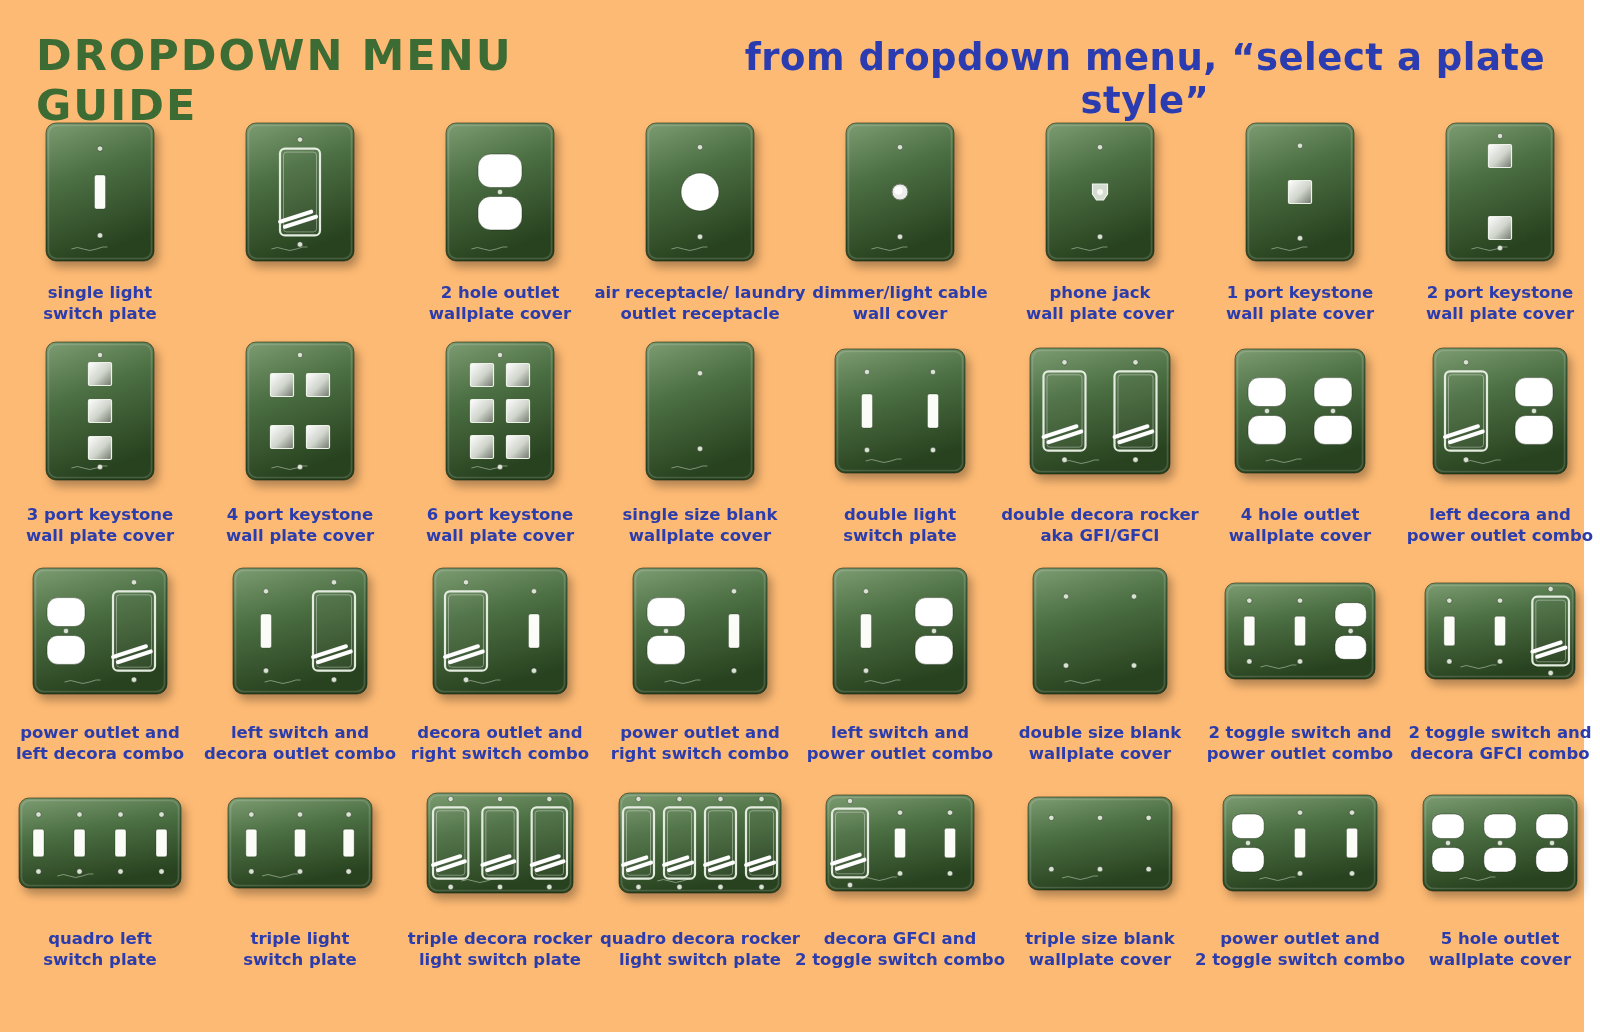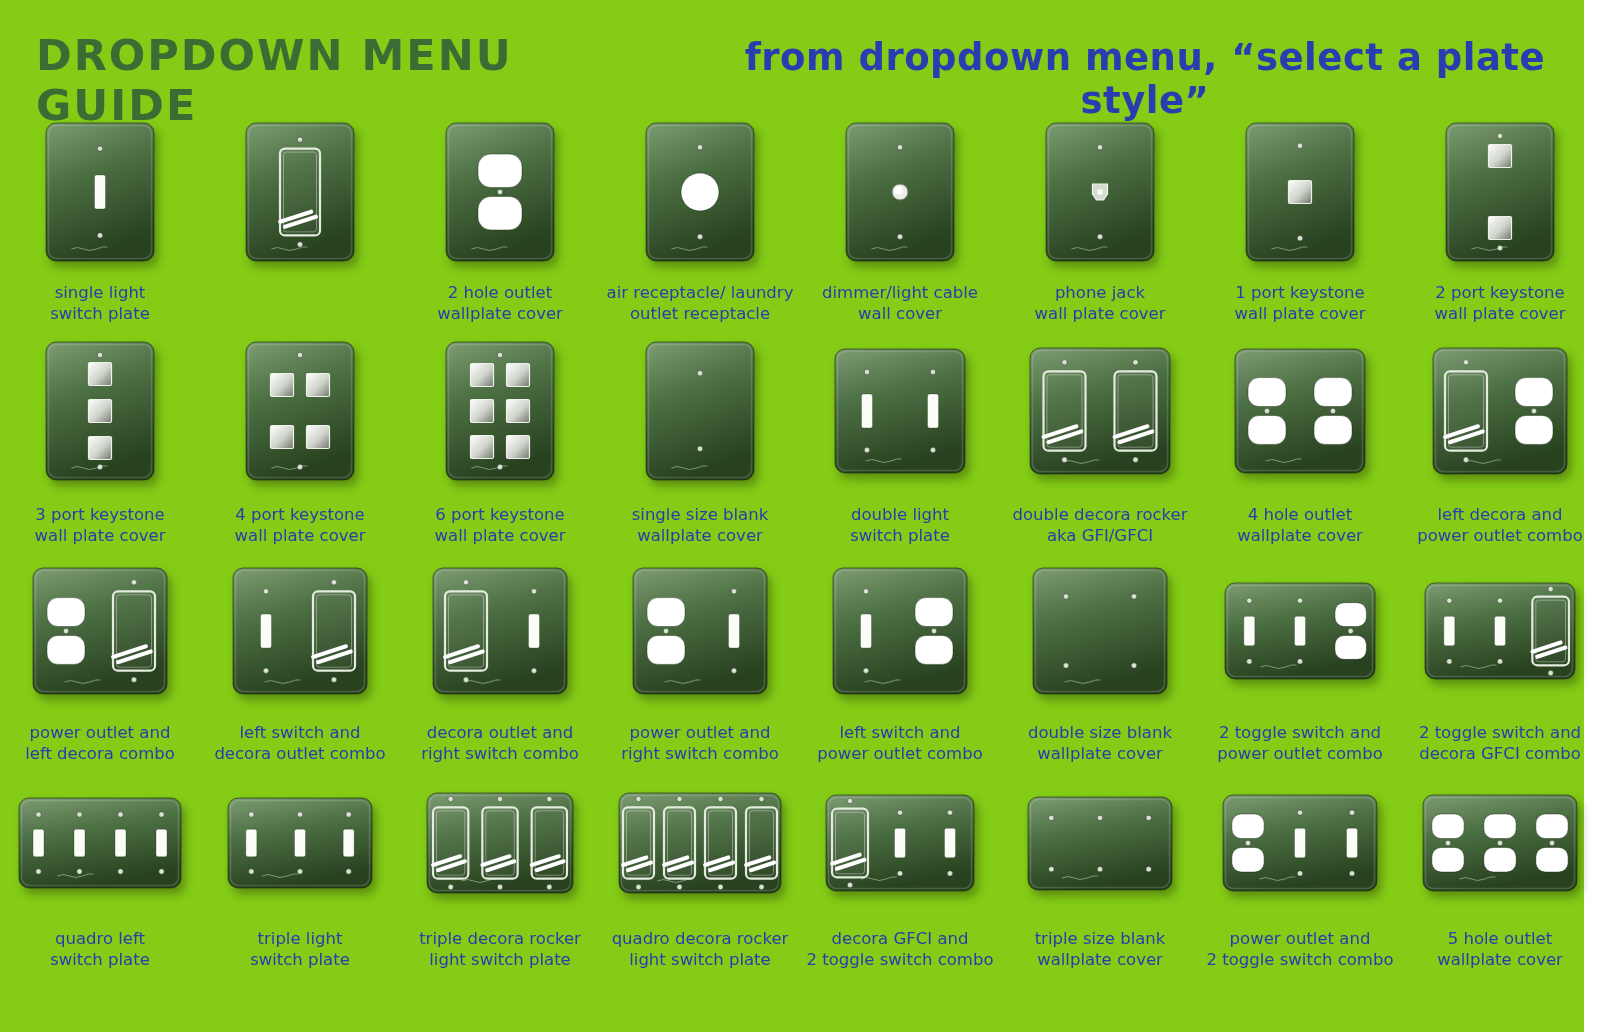--- a/index.html
+++ b/index.html
@@ -1,30 +1,30 @@
 <!DOCTYPE html>
 <html><head>
 <meta charset="utf-8">
 <style>
   html,body{margin:0;padding:0;background:#ffffff;}
   body{width:1600px;height:1032px;overflow:hidden;font-family:"DejaVu Sans",sans-serif;}
-  .page{width:1584px;height:1032px;background:#84cc16;}
+  .page{width:1584px;height:1032px;background:#fdba74;}
   header{display:flex;align-items:baseline;padding:30px 0 0 36px;height:100px;box-sizing:border-box;}
   .title{font-size:43px;font-weight:bold;letter-spacing:2px;color:#3c6b33;margin:0;font-family:"DejaVu Sans",sans-serif;}
   .subtitle{font-size:37px;font-weight:600;color:#2b3cb0;margin-left:60px;letter-spacing:0.5px;text-align:center;}
   .grid{margin-top:8px;}
   .row{display:grid;grid-template-columns:repeat(8,200px);}
   .cell{display:flex;flex-direction:column;align-items:center;}
   .plate-wrap{display:flex;align-items:center;justify-content:center;}
   .row1 .plate-wrap{height:168px;}
   .row2 .plate-wrap{height:174px;}
   .row3 .plate-wrap{height:170px;}
   .row4 .plate-wrap{height:158px;}
   .plate-wrap svg{filter:drop-shadow(4px 6px 5px rgba(0,0,0,0.30));}
-  .caption{margin-top:6px;text-align:center;color:#2b3cad;font-size:16.5px;font-weight:400;line-height:21px;white-space:nowrap;}
+  .caption{margin-top:6px;text-align:center;color:#2b3cad;font-size:16.5px;font-weight:700;line-height:21px;white-space:nowrap;}
 </style>
 </head>
 <body>
 
 <div class="page">
   <header>
     <h1 class="title">DROPDOWN MENU GUIDE</h1>
     <div class="subtitle">from dropdown menu, “select a plate style”</div>
   </header>
   <div class="grid" id="grid">

